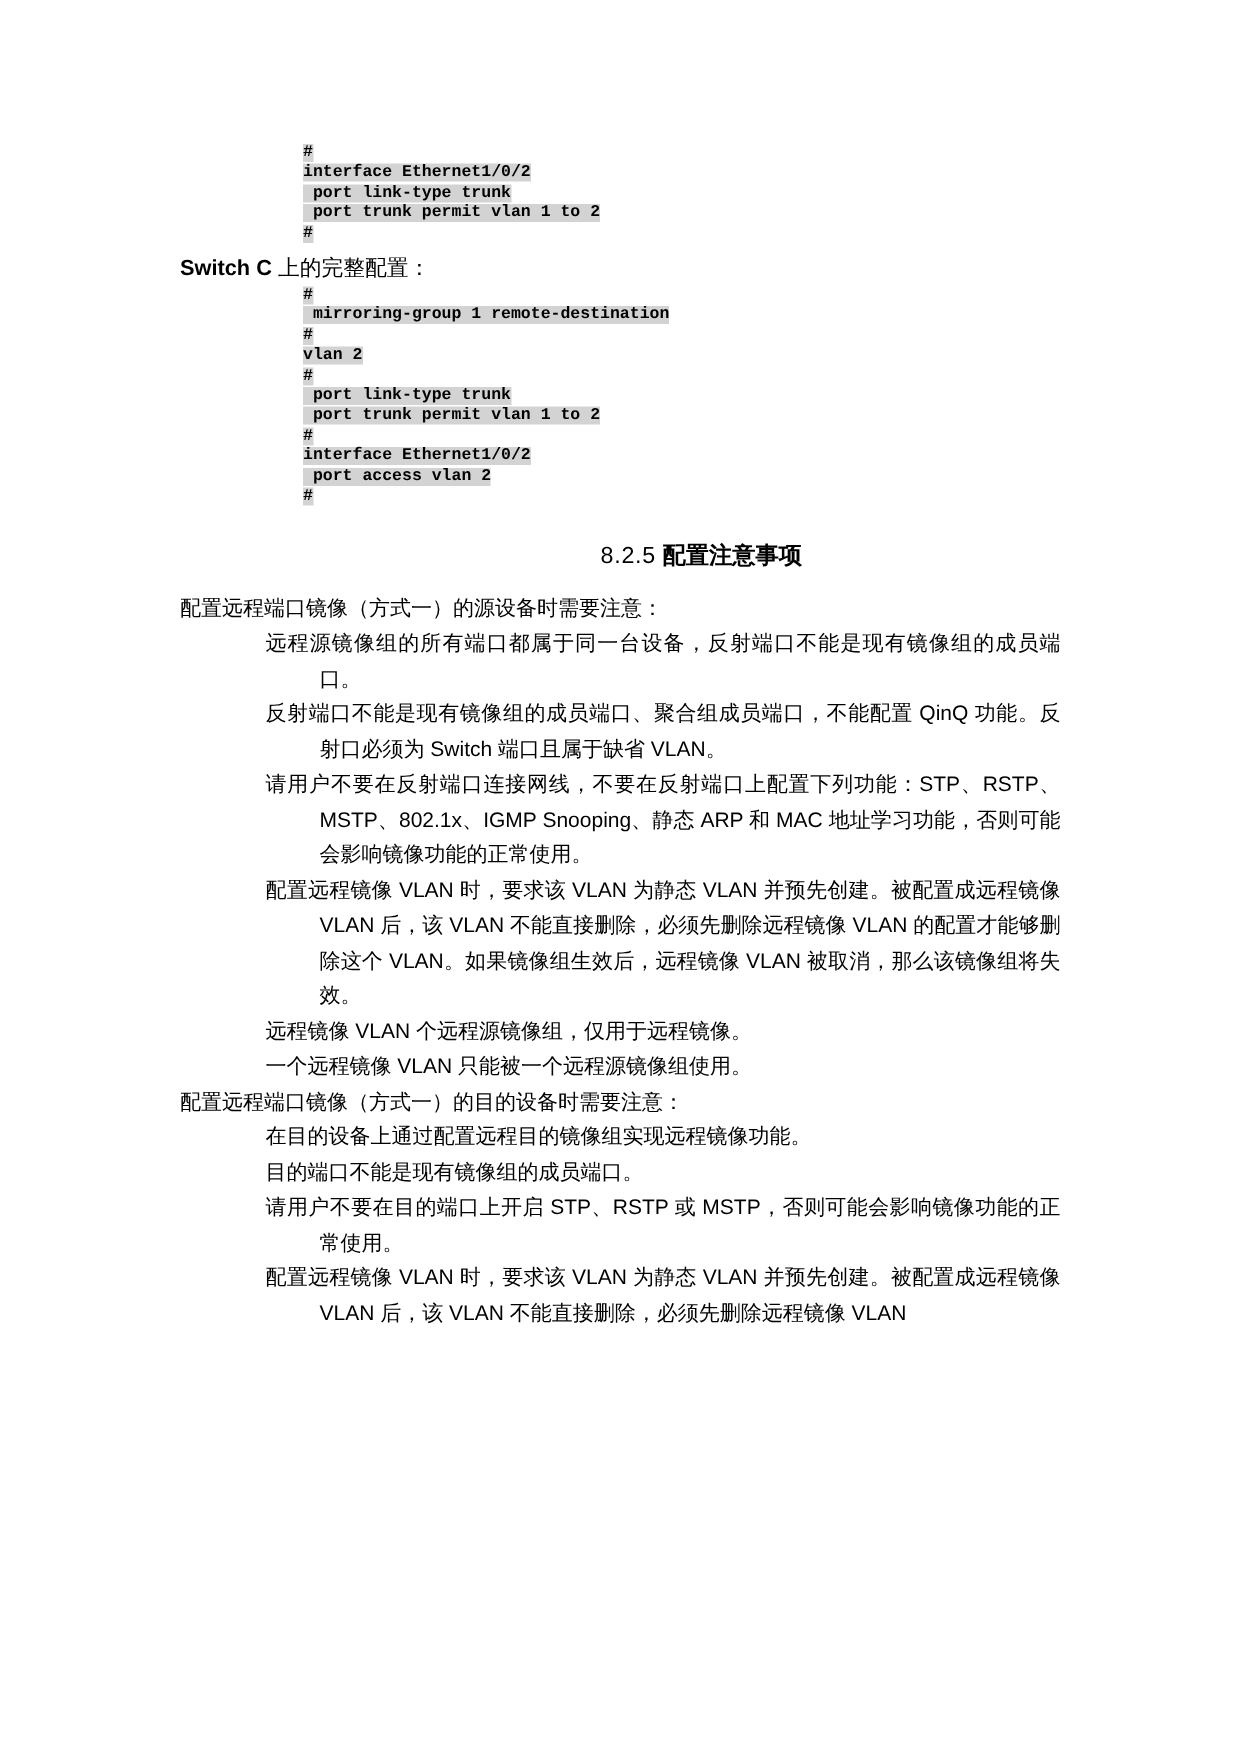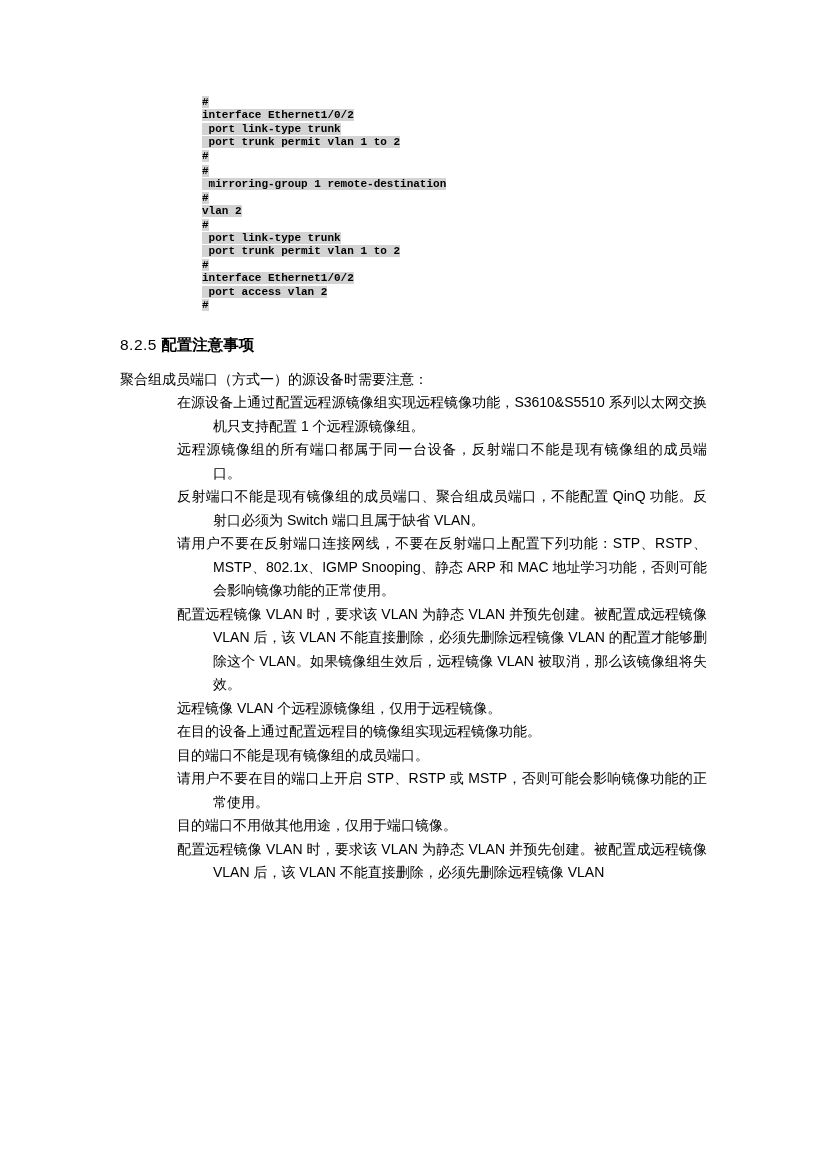--- a/index.html
+++ b/index.html
@@ -29,20 +29,21 @@
     margin:6px 0 0 120px;
     font-size:14.5px;
     line-height:20px;
   }
   .caption .dev { font-weight:bold; }
   
   .section-heading {
     margin:21px 12px 0 120px;
     font-size:15.5px;
     line-height:21px;
+    text-align:center;
   }
   .section-heading .num { font-weight:normal; letter-spacing:0.5px; }
   .section-heading .ttl { font-weight:bold; }
   
   .body-text {
     font-size:14px;
     line-height:23.5px;
     text-align:justify;
     text-justify:inter-ideograph;
   }
@@ -64,53 +65,56 @@
 <div class="page">
 
   <div class="codeblock codeblock-top">
       <div class="code-line"><span class="hl">#</span></div>
       <div class="code-line"><span class="hl">interface Ethernet1/0/2</span></div>
       <div class="code-line"><span class="hl"> port link-type trunk</span></div>
       <div class="code-line"><span class="hl"> port trunk permit vlan 1 to 2</span></div>
       <div class="code-line"><span class="hl">#</span></div>
     </div>
 
+  <div class="caption">
+    <span class="dev">Switch C</span><span> 上的完整配置：</span>
+  </div>
 
   <div class="codeblock codeblock-switchc">
       <div class="code-line"><span class="hl">#</span></div>
       <div class="code-line"><span class="hl"> mirroring-group 1 remote-destination</span></div>
       <div class="code-line"><span class="hl">#</span></div>
       <div class="code-line"><span class="hl">vlan 2</span></div>
       <div class="code-line"><span class="hl">#</span></div>
       <div class="code-line"><span class="hl"> port link-type trunk</span></div>
       <div class="code-line"><span class="hl"> port trunk permit vlan 1 to 2</span></div>
       <div class="code-line"><span class="hl">#</span></div>
       <div class="code-line"><span class="hl">interface Ethernet1/0/2</span></div>
       <div class="code-line"><span class="hl"> port access vlan 2</span></div>
       <div class="code-line"><span class="hl">#</span></div>
     </div>
 
   <div class="section-heading">
     <span class="num">8.2.5</span>
     <span class="ttl">配置注意事项</span>
   </div>
 
-  <div class="body-text intro">聚合组成员端口（方式一）的源设备时需要注意：</div>
+  <div class="body-text intro">配置远程端口镜像（方式一）的源设备时需要注意：</div>
 
   <div class="body-text note-list">
-      <div class="note-item">在源设备上通过配置远程源镜像组实现远程镜像功能，S3610&amp;S5510 系列以太网交换机只支持配置 1 个远程源镜像组。</div>
       <div class="note-item">远程源镜像组的所有端口都属于同一台设备，反射端口不能是现有镜像组的成员端口。</div>
       <div class="note-item">反射端口不能是现有镜像组的成员端口、聚合组成员端口，不能配置 QinQ 功能。反射口必须为 Switch 端口且属于缺省 VLAN。</div>
       <div class="note-item">请用户不要在反射端口连接网线，不要在反射端口上配置下列功能：STP、RSTP、MSTP、802.1x、IGMP Snooping、静态 ARP 和 MAC 地址学习功能，否则可能会影响镜像功能的正常使用。</div>
       <div class="note-item">配置远程镜像 VLAN 时，要求该 VLAN 为静态 VLAN 并预先创建。被配置成远程镜像 VLAN 后，该 VLAN 不能直接删除，必须先删除远程镜像 VLAN 的配置才能够删除这个 VLAN。如果镜像组生效后，远程镜像 VLAN 被取消，那么该镜像组将失效。</div>
       <div class="note-item">远程镜像 VLAN 个远程源镜像组，仅用于远程镜像。</div>
+      <div class="note-item">一个远程镜像 VLAN 只能被一个远程源镜像组使用。</div>
     </div>
 
+  <div class="body-text intro intro-dest">配置远程端口镜像（方式一）的目的设备时需要注意：</div>
 
   <div class="body-text note-list">
       <div class="note-item">在目的设备上通过配置远程目的镜像组实现远程镜像功能。</div>
       <div class="note-item">目的端口不能是现有镜像组的成员端口。</div>
       <div class="note-item">请用户不要在目的端口上开启 STP、RSTP 或 MSTP，否则可能会影响镜像功能的正常使用。</div>
-      <div class="note-item">目的端口不用做其他用途，仅用于端口镜像。</div>
       <div class="note-item">配置远程镜像 VLAN 时，要求该 VLAN 为静态 VLAN 并预先创建。被配置成远程镜像 VLAN 后，该 VLAN 不能直接删除，必须先删除远程镜像 VLAN</div>
     </div>
 
 </div>
 
 </body></html>

